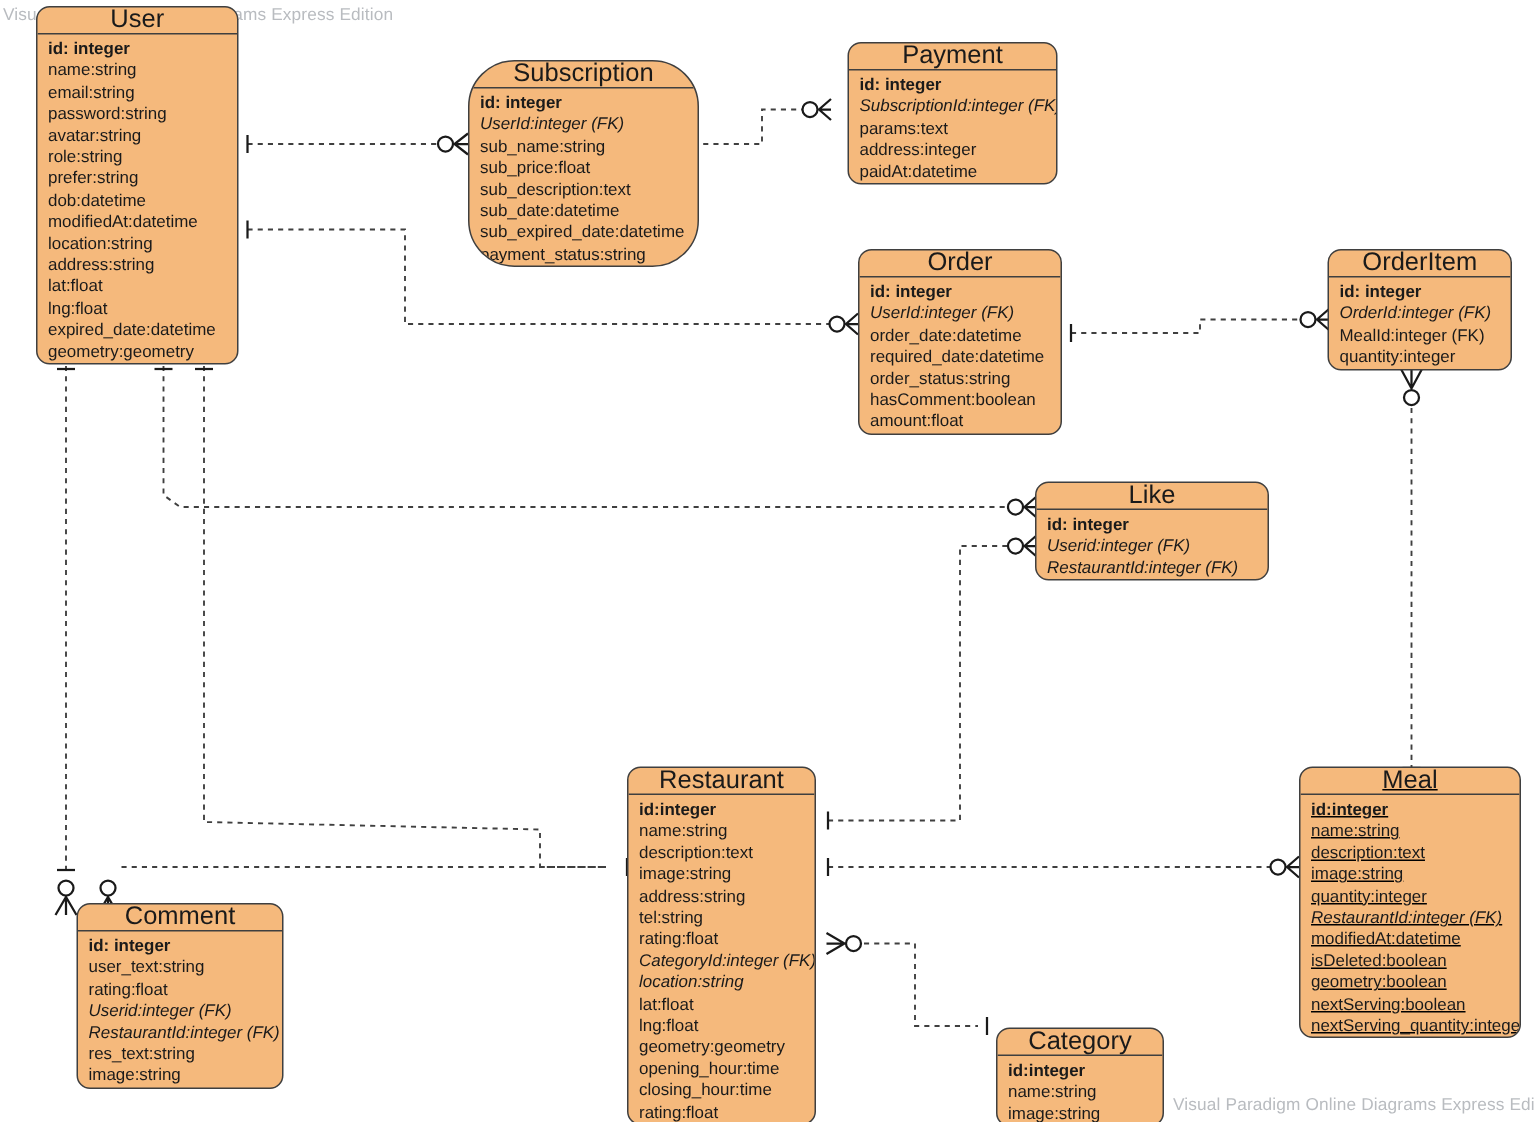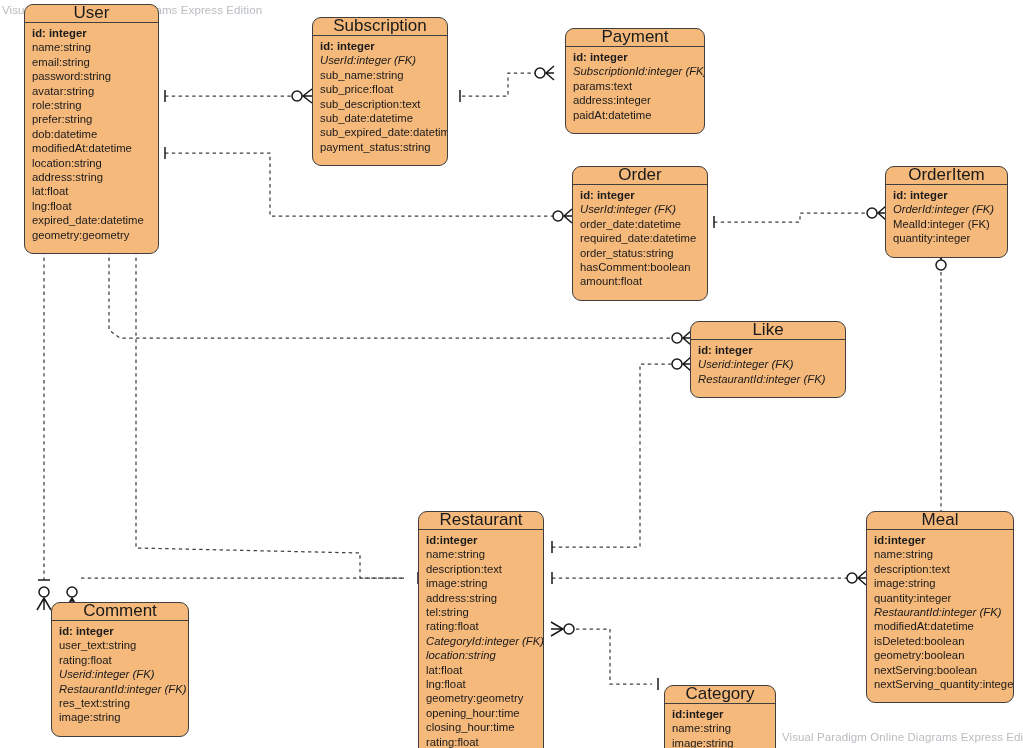--- a/index.html
+++ b/index.html
@@ -50,21 +50,21 @@
   .entity-title {
     text-align: center;
     font-size: 17px;
     color: #1a1a1a;
     line-height: 14px;
     padding: 1px 4px 2px 4px;
     border-bottom: 1.3px solid #3f3f3f;
     white-space: nowrap;
   }
   .entity-fields {
-    padding: 3px 0 11px 0;
+    padding: 3px 0 0 0;
   }
   .field {
     font-size: 11.3px;
     color: #1a1a1a;
     line-height: 14.4px;
     padding: 0 5px 0 7px;
     white-space: nowrap;
   }
   .field.pk { font-weight: bold; }
   .field.fk { font-style: italic; }
@@ -173,21 +173,21 @@
           <div class="field">dob:datetime</div>
           <div class="field">modifiedAt:datetime</div>
           <div class="field">location:string</div>
           <div class="field">address:string</div>
           <div class="field">lat:float</div>
           <div class="field">lng:float</div>
           <div class="field">expired_date:datetime</div>
           <div class="field">geometry:geometry</div>
         </div>
       </div>
-      <div class="entity" style="left: 312px; top: 17px; width: 136px; min-height: 135px;">
+      <div class="entity" style="left: 312px; top: 40px; width: 154px; min-height: 135px; border-radius: 31px;">
         <div class="entity-title">Subscription</div>
         <div class="entity-fields">
           <div class="field pk">id: integer</div>
           <div class="field fk">UserId:integer (FK)</div>
           <div class="field">sub_name:string</div>
           <div class="field">sub_price:float</div>
           <div class="field">sub_description:text</div>
           <div class="field">sub_date:datetime</div>
           <div class="field">sub_expired_date:datetime</div>
           <div class="field">payment_status:string</div>
@@ -245,21 +245,21 @@
           <div class="field fk">CategoryId:integer (FK)</div>
           <div class="field fk">location:string</div>
           <div class="field">lat:float</div>
           <div class="field">lng:float</div>
           <div class="field">geometry:geometry</div>
           <div class="field">opening_hour:time</div>
           <div class="field">closing_hour:time</div>
           <div class="field">rating:float</div>
         </div>
       </div>
-      <div class="entity" style="left: 866px; top: 511px; width: 148px; min-height: 178px;">
+      <div class="entity" style="left: 866px; top: 511px; width: 148px; min-height: 178px; text-decoration: underline;">
         <div class="entity-title">Meal</div>
         <div class="entity-fields">
           <div class="field pk">id:integer</div>
           <div class="field">name:string</div>
           <div class="field">description:text</div>
           <div class="field">image:string</div>
           <div class="field">quantity:integer</div>
           <div class="field fk">RestaurantId:integer (FK)</div>
           <div class="field">modifiedAt:datetime</div>
           <div class="field">isDeleted:boolean</div>

